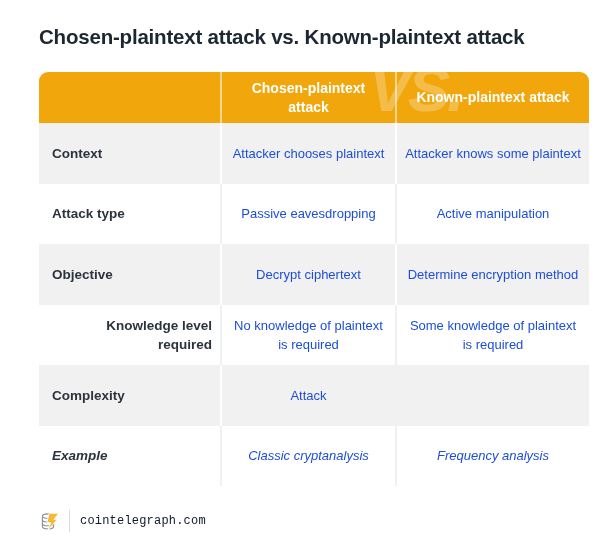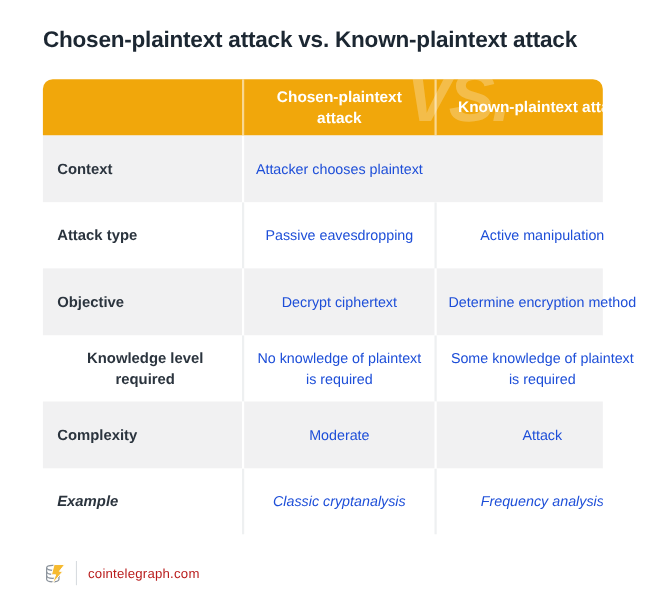--- a/index.html
+++ b/index.html
@@ -17,42 +17,42 @@
     font-size: 20.5px; font-weight: bold; color: #1c2732;
     letter-spacing: -0.2px;
   }
 
   .cmp-table {
     position: absolute; left: 25px; top: 72px; width: 550px;
   }
   .trow {
     display: grid;
     grid-template-columns: 181px 175px 194px;
-    width: 509px;
+    width: 550px;
   }
   .trow.header-row {
     position: relative;
     height: 51px;
     background: #f1a70b;
     border-radius: 9px 9px 0 0;
     overflow: hidden;
   }
   .trow.body-row { height: 60.5px; }
   .trow.body-row:nth-child(odd) { background: #ffffff; }
   .trow.body-row:nth-child(even) { background: #f1f1f2; }
   .trow.body-row:last-child { border-radius: 0 0 9px 9px; overflow: hidden; font-style: italic; }
 
   .cell {
     display: flex; align-items: center; justify-content: center;
     text-align: center;
     font-size: 13px; line-height: 19px; color: #1d4ed8;
     padding: 4px 8px;
   }
   .cell.label-cell {
-    justify-content: flex-start; text-align: center;
+    justify-content: flex-start; text-align: right;
     font-weight: bold; color: #2b343e; font-size: 13.5px;
     padding-left: 13px;
   }
   .header-row .cell {
     font-size: 14px; font-weight: bold; color: #ffffff;
     position: relative; z-index: 2;
   }
   
   .trow .cell:nth-child(2), .trow .cell:nth-child(3) { border-left: 2px solid transparent; }
   .trow.header-row .cell:nth-child(2),
@@ -75,41 +75,42 @@
 
   .footer {
     position: absolute; left: 27px; top: 509px;
     display: flex; align-items: center; height: 24px;
   }
   .footer .logo-icon { width: 19px; height: 21px; }
   .footer .v-divider {
     width: 1px; height: 22px; background: #d8dce0;
     margin-left: 9px; margin-right: 10px;
   }
-  .footer .brand-text { font-size: 12px; color: #b91c1c; letter-spacing: 0.2px; }
+  .footer .brand-text { font-size: 12px; color: #0f172a; letter-spacing: 0.2px; font-family: Liberation Mono, monospace; }
 </style>
 </head>
 <body>
 
 <div class="page">
 
   <h1 class="page-title">Chosen-plaintext attack vs. Known-plaintext attack</h1>
 
   <div class="cmp-table">
 
     <div class="trow header-row">
       <div class="cell label-cell"></div>
       <div class="cell">Chosen-plaintext attack</div>
       <div class="cell">Known-plaintext attack</div>
       <div class="vs-watermark">VS.</div>
     </div>
 
     <div class="trow body-row">
       <div class="cell label-cell">Context</div>
       <div class="cell">Attacker chooses plaintext</div>
+      <div class="cell">Attacker knows some plaintext</div>
     </div>
 
     <div class="trow body-row">
       <div class="cell label-cell">Attack type</div>
       <div class="cell">Passive eavesdropping</div>
       <div class="cell">Active manipulation</div>
     </div>
 
     <div class="trow body-row">
       <div class="cell label-cell">Objective</div>
@@ -118,21 +119,20 @@
     </div>
 
     <div class="trow body-row">
       <div class="cell label-cell">Knowledge level required</div>
       <div class="cell">No knowledge of plaintext is required</div>
       <div class="cell">Some knowledge of plaintext is required</div>
     </div>
 
     <div class="trow body-row">
       <div class="cell label-cell">Complexity</div>
-      <div class="cell">Moderate</div>
       <div class="cell">Attack</div>
     </div>
 
     <div class="trow body-row">
       <div class="cell label-cell">Example</div>
       <div class="cell">Classic cryptanalysis</div>
       <div class="cell">Frequency analysis</div>
     </div>
 
   </div>

